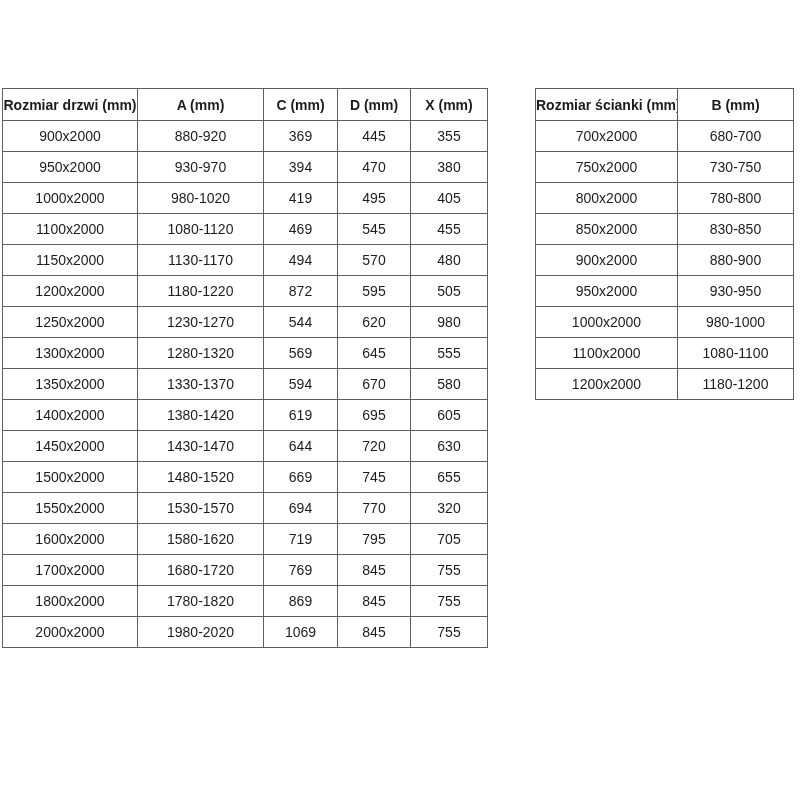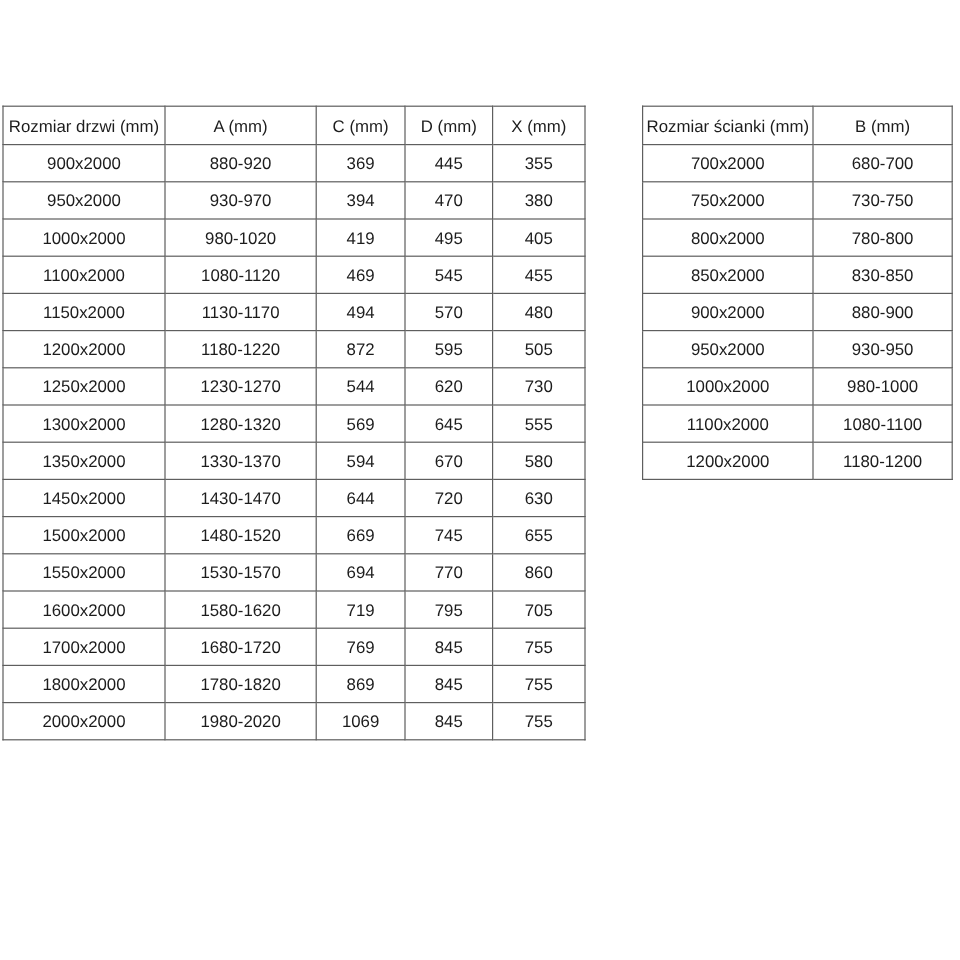--- a/index.html
+++ b/index.html
@@ -25,21 +25,21 @@
     border: 1px solid #5e5e5e;
     text-align: center;
     vertical-align: middle;
     padding: 0;
     font-size: 14px;
     color: #1c1c1c;
     overflow: hidden;
     white-space: nowrap;
   }
   table.size-table th {
-    font-weight: normal;
+    font-weight: bold;
     height: 31px;
   }
   table.size-table td {
     font-weight: normal;
     height: 30px;
   }
   table.doors {
     left: 2px;
     top: 88px;
     width: 485px;
@@ -111,56 +111,63 @@
         <td>1180-1220</td>
         <td>872</td>
         <td>595</td>
         <td>505</td>
       </tr>
       <tr>
         <td>1250x2000</td>
         <td>1230-1270</td>
         <td>544</td>
         <td>620</td>
-        <td>730</td>
+        <td>980</td>
       </tr>
       <tr>
         <td>1300x2000</td>
         <td>1280-1320</td>
         <td>569</td>
         <td>645</td>
         <td>555</td>
       </tr>
       <tr>
         <td>1350x2000</td>
         <td>1330-1370</td>
         <td>594</td>
         <td>670</td>
         <td>580</td>
       </tr>
       <tr>
+        <td>1400x2000</td>
+        <td>1380-1420</td>
+        <td>619</td>
+        <td>695</td>
+        <td>605</td>
+      </tr>
+      <tr>
         <td>1450x2000</td>
         <td>1430-1470</td>
         <td>644</td>
         <td>720</td>
         <td>630</td>
       </tr>
       <tr>
         <td>1500x2000</td>
         <td>1480-1520</td>
         <td>669</td>
         <td>745</td>
         <td>655</td>
       </tr>
       <tr>
         <td>1550x2000</td>
         <td>1530-1570</td>
         <td>694</td>
         <td>770</td>
-        <td>860</td>
+        <td>320</td>
       </tr>
       <tr>
         <td>1600x2000</td>
         <td>1580-1620</td>
         <td>719</td>
         <td>795</td>
         <td>705</td>
       </tr>
       <tr>
         <td>1700x2000</td>

